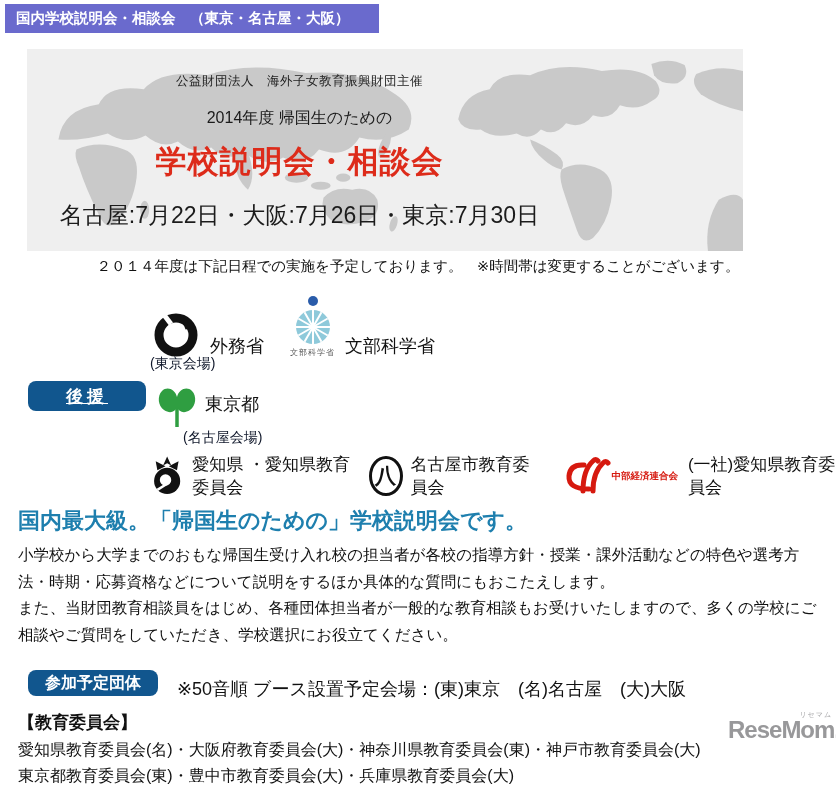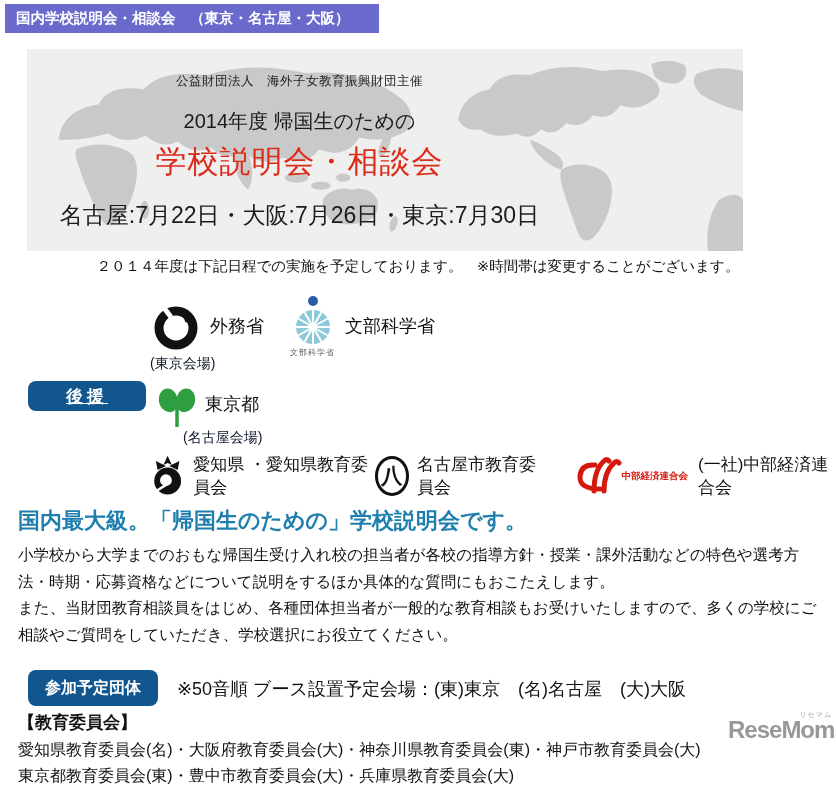--- a/index.html
+++ b/index.html
@@ -15,42 +15,42 @@
   }
 
   
   .banner {
     position:absolute; left:27px; top:49px; width:716px; height:202px;
     background:#efefef; overflow:hidden;
   }
   .banner svg.map { position:absolute; left:0; top:0; width:100%; height:100%; }
   .banner-text { position:absolute; left:0; top:0; width:545px; height:100%; text-align:center; }
   .banner-organizer { position:absolute; top:24px; width:100%; font-size:12.5px; color:#222; letter-spacing:.5px; }
-  .banner-subtitle  { position:absolute; top:59px; width:100%; font-size:20px; color:#1b1b1b; }
-  .banner-title     { position:absolute; top:92px; width:100%; font-size:31px; font-weight:normal; color:#dd2b1a; letter-spacing:1px; }
+  .banner-subtitle  { position:absolute; top:59px; width:100%; font-size:16px; color:#1b1b1b; }
+  .banner-title     { position:absolute; top:92px; width:100%; font-size:31px; font-weight:bold; color:#dd2b1a; letter-spacing:1px; }
   .banner-dates     { position:absolute; top:151px; width:100%; font-size:23px; color:#1b1b1b; }
 
   .notice { position:absolute; left:0; top:257px; width:836px; text-align:center; font-size:14.5px; color:#111; }
 
   
-  .mofa-row { position:absolute; left:152px; top:294px; display:flex; align-items:center; gap:10px; }
+  .mofa-row { position:absolute; left:152px; top:294px; display:flex; align-items:flex-end; gap:10px; }
   .org-label { font-size:18px; color:#111; }
   .mext-logo { display:flex; flex-direction:column; align-items:center; margin-left:16px; }
   .mext-caption { font-size:8px; color:#555; margin-top:1px; letter-spacing:1px; }
   .venue-label { position:absolute; font-size:14px; color:#0f172a; }
   .venue-tokyo  { left:150px; top:355px; }
   .venue-nagoya { left:183px; top:429px; }
 
   .navy-button {
     position:absolute; background:#11568e; color:#fff; font-weight:bold;
     display:flex; align-items:center; justify-content:center;
     border:none; border-radius:8px; cursor:pointer;
   }
   .btn-kouen { left:28px; top:381px; width:118px; height:30px; font-size:17px; letter-spacing:4px;text-decoration:underline; }
-  .btn-sanka { left:28px; top:670px; width:130px; height:36px; font-size:16px; }
+  .btn-sanka { left:28px; top:670px; width:130px; height:26px; font-size:16px; }
 
   .tokyo-row { position:absolute; left:157px; top:382px; display:flex; gap:8px; }
   .tokyo-row .org-label { margin-top:10px; }
 
   .org-row2 { position:absolute; left:150px; top:451px; display:flex; align-items:center; }
   .org-row2 .org-label { font-size:17px; }
   .maruhachi {
     width:40px; height:40px; border:3.5px solid #111; border-radius:50%;
     display:flex; align-items:center; justify-content:center;
     font-size:21px; font-weight:bold; color:#111; margin-left:6px;
@@ -172,21 +172,21 @@
     <div class="chubu-logo">
       <svg width="50" height="38" viewBox="0 0 50 38">
         <g stroke="#d6190f" stroke-width="5" fill="none" stroke-linecap="round">
           <path d="M28,32 Q7,32 8,19 Q9,7 23,8"></path>
           <path d="M22,34 Q22,13 32,4 Q35,1 37,4"></path>
           <path d="M32,34 Q32,15 42,6 Q45,3 47,6"></path>
         </g>
       </svg>
       <span class="chubu-caption">中部経済連合会</span>
     </div>
-    <span class="org-label gap10">(一社)中部経済連合会</span>
+    <span class="org-label gap10">(一社)愛知県教育委員会</span>
   </div>
 
   <div class="intro-heading">国内最大級。「帰国生のための」学校説明会です。</div>
   <div class="intro-body">
     <p>小学校から大学までのおもな帰国生受け入れ校の担当者が各校の指導方針・授業・課外活動などの特色や選考方法・時期・応募資格などについて説明をするほか具体的な質問にもおこたえします。</p>
     <p>また、当財団教育相談員をはじめ、各種団体担当者が一般的な教育相談もお受けいたしますので、多くの学校にご相談やご質問をしていただき、学校選択にお役立てください。</p>
   </div>
 
   <button class="navy-button btn-sanka">参加予定団体</button>
   <div class="participate-note">※50音順 ブース設置予定会場：(東)東京　(名)名古屋　(大)大阪</div>

